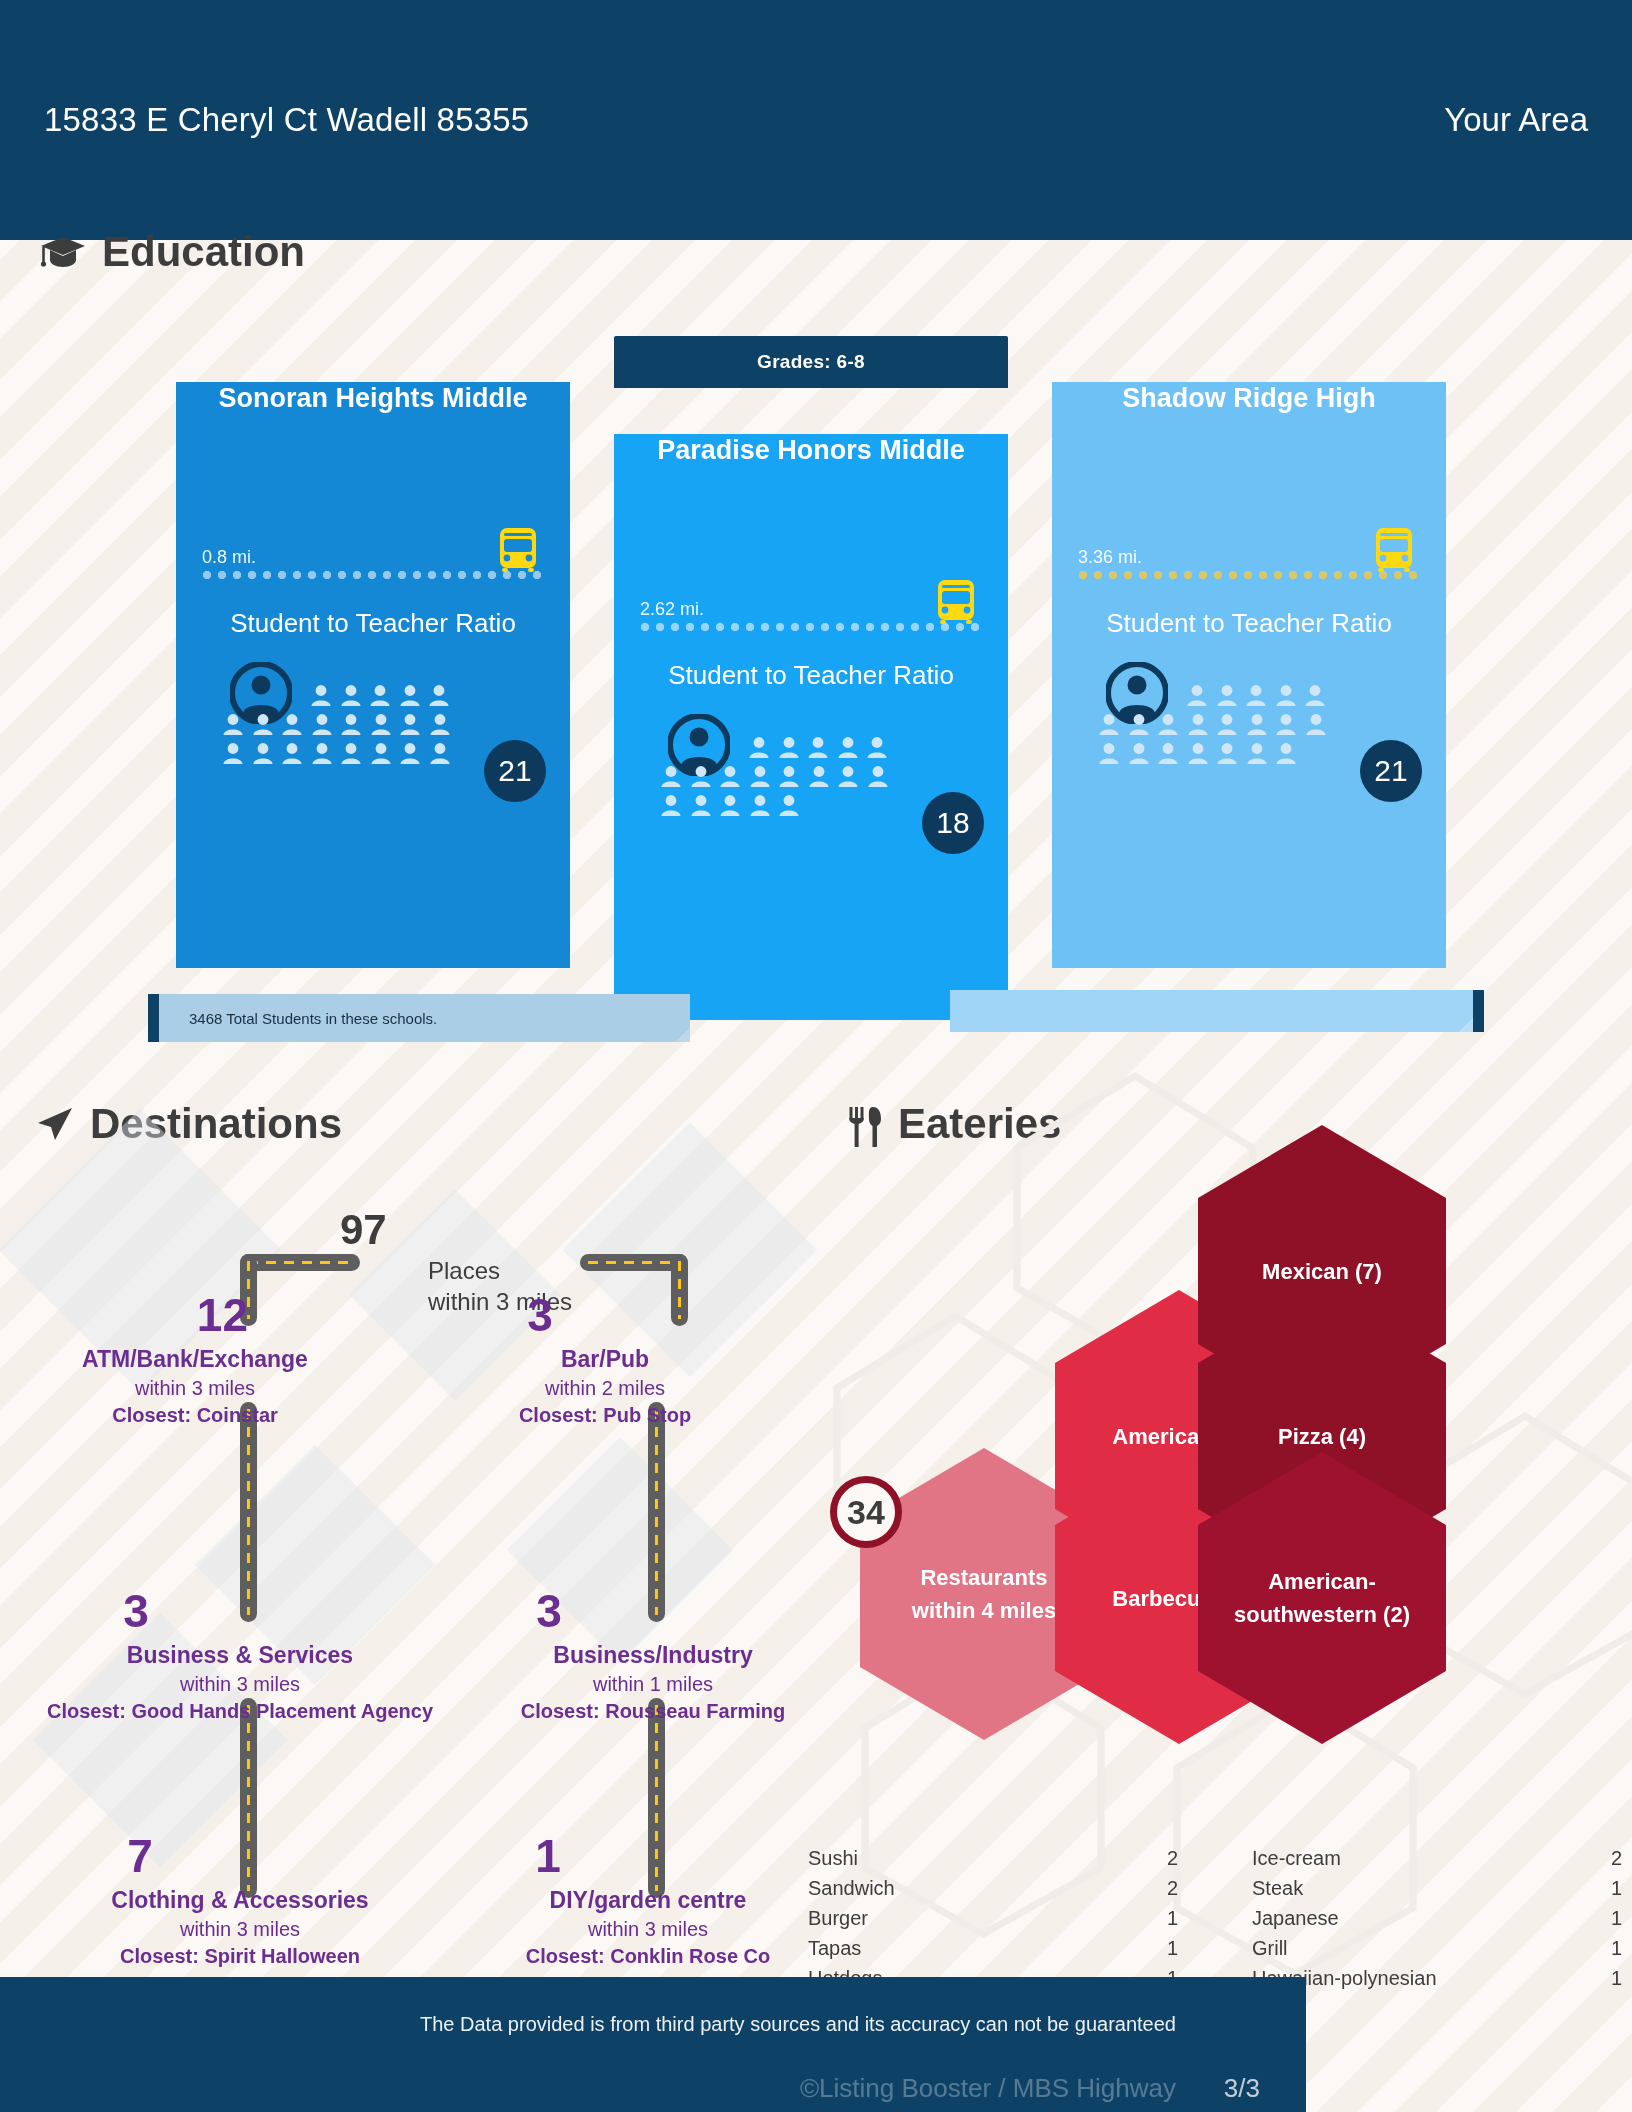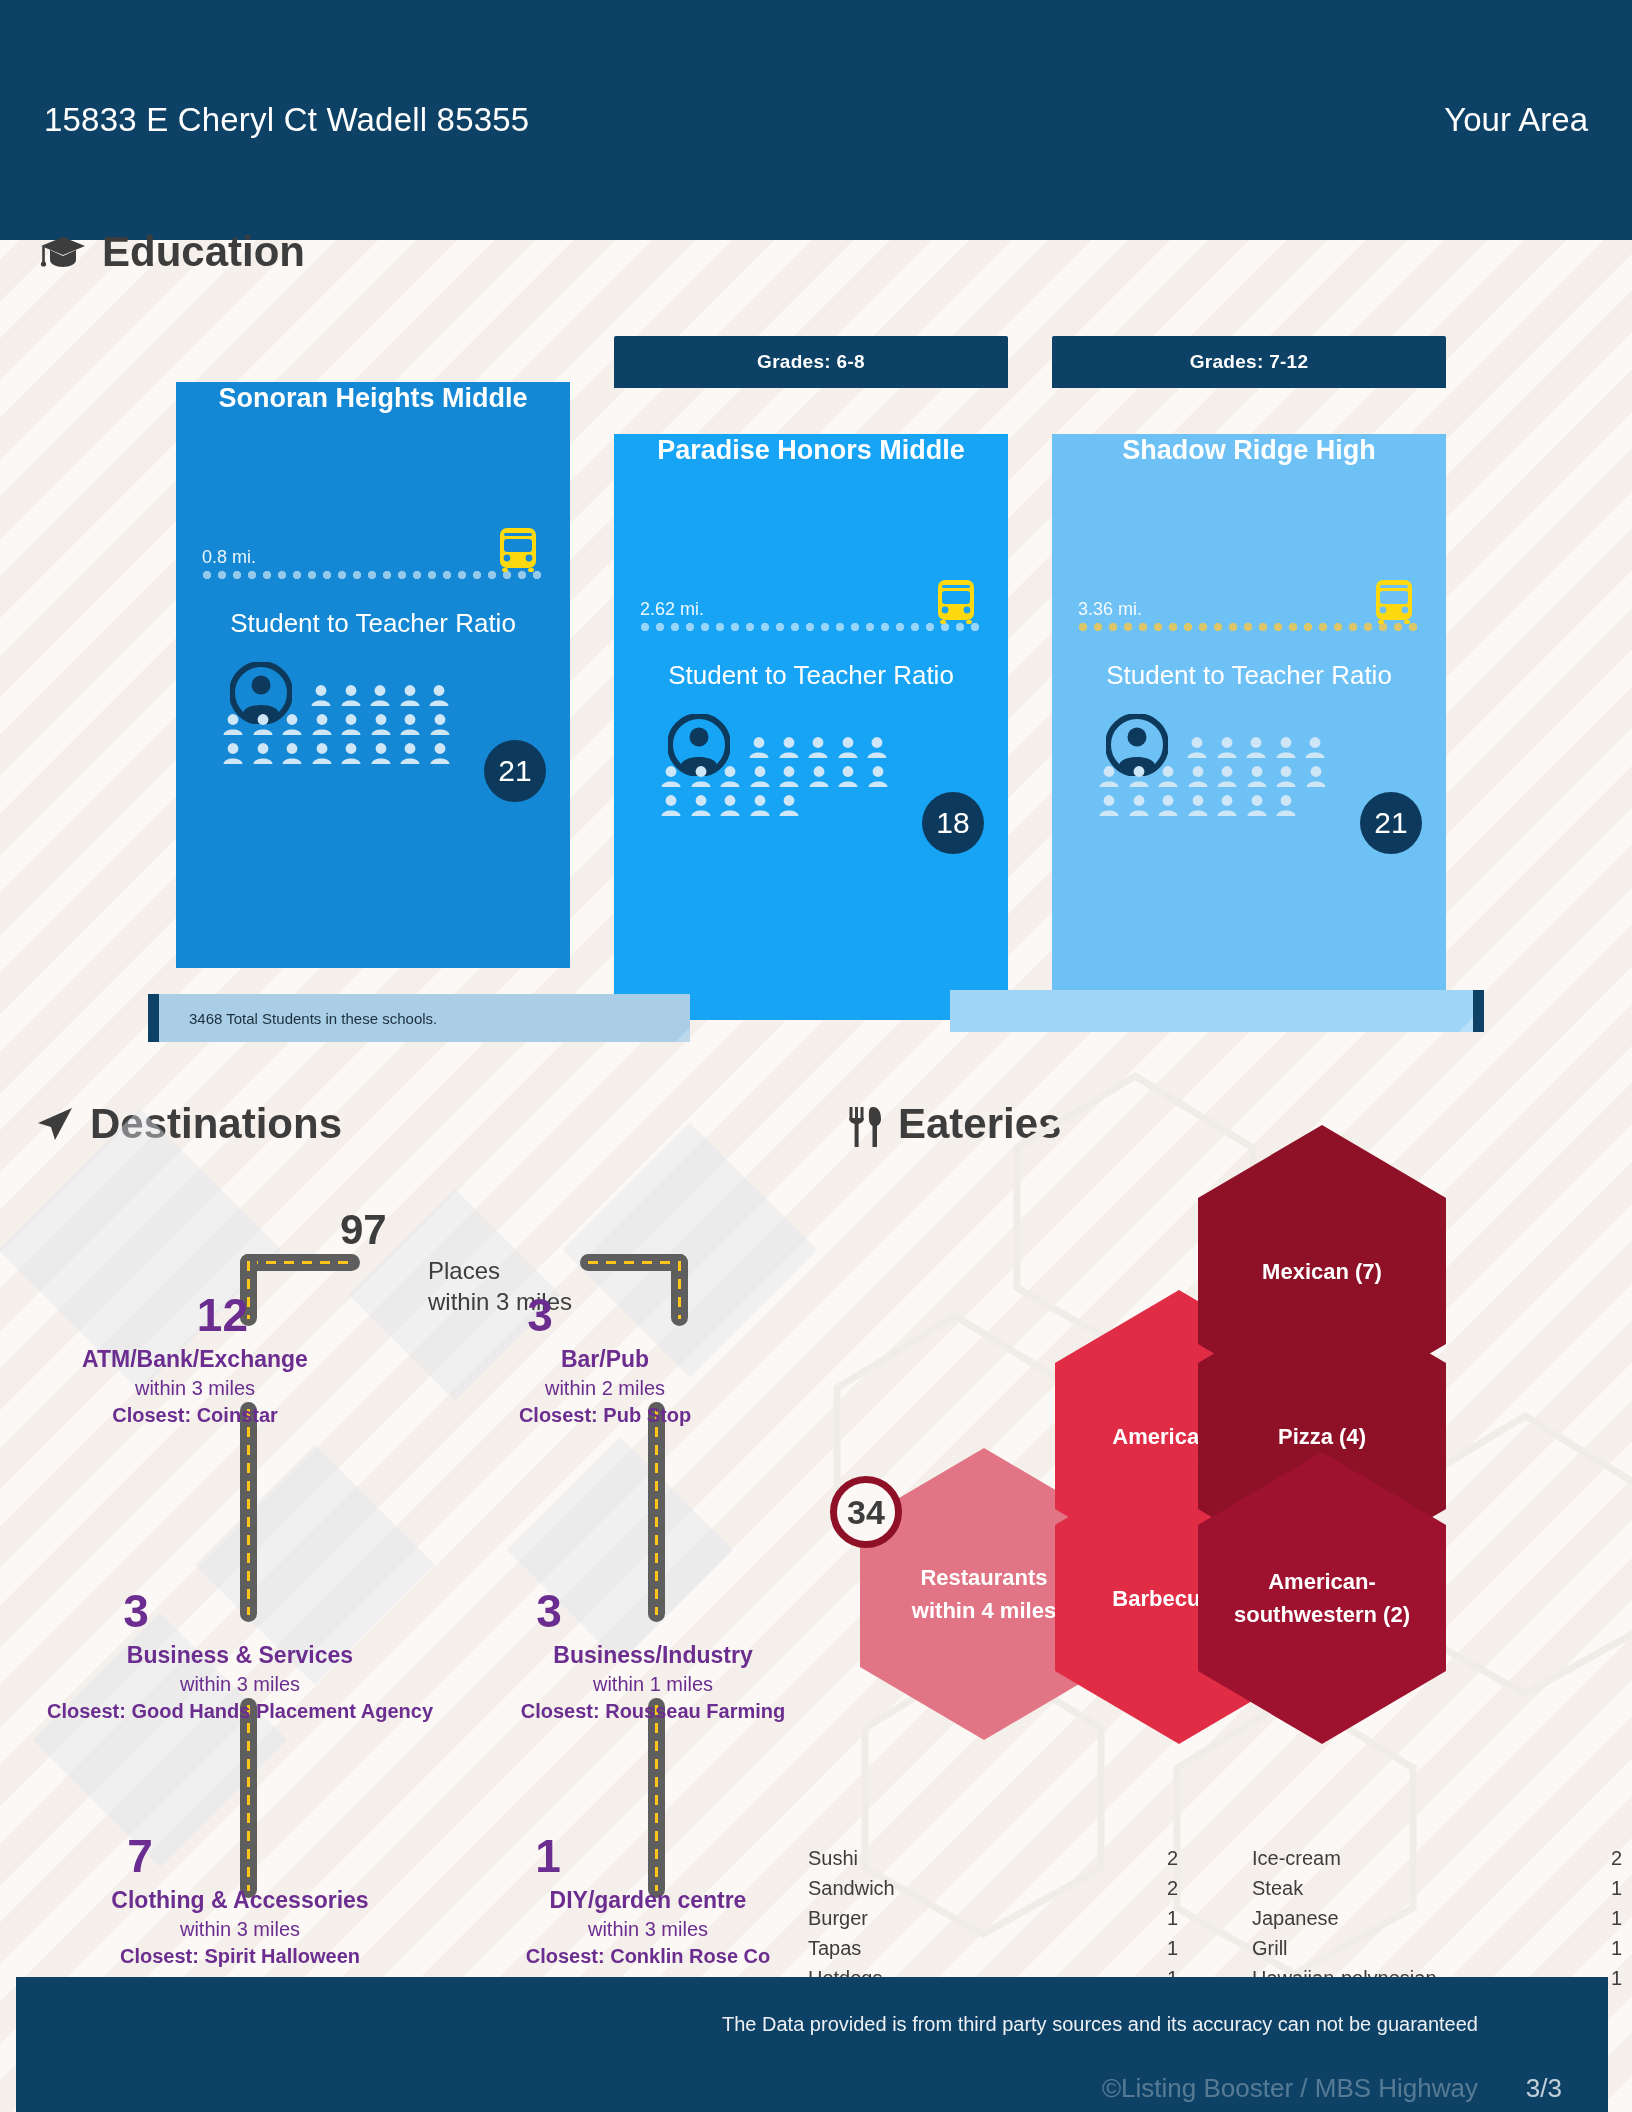--- a/index.html
+++ b/index.html
@@ -194,21 +194,21 @@
     display: flex; gap: 74px;
   }
   .ccol { width: 370px; }
   .crow {
     display: flex; justify-content: space-between;
     font-size: 20px; color: #3d3d3d; padding: 3.5px 0;
   }
 
   
   .footer {
-    position: absolute; left: 16px; bottom: 0; width: 1592px; height: 135px;
+    position: absolute; left: 0; bottom: 0; width: 1306px; height: 135px;
     background: #0d4166;
     padding-left: 6px;
   }
   .foot-disc {
     position: absolute; right: 130px; top: 36px;
     color: rgba(255,255,255,.92); font-size: 20px;
   }
   .foot-credit {
     position: absolute; right: 130px; top: 96px;
     color: rgba(255,255,255,.30); font-size: 26px;
@@ -467,23 +467,20 @@
                   <path d="M1.5 22 C1.5 14.5 20.5 14.5 20.5 22 Z" fill="#cfe6f7"></path>
                 </svg>
               </div>
           </div>
           <div class="badge-num">18</div>
         </div>
       </div>
     </div>
 
     <div class="card card-3">
-      <div class="card-hdr">
-        <span>Grades: 7-12</span>
-      </div>
       <div class="card-body">
         <div class="school-name">Shadow Ridge High</div>
         <div class="dist-row">
           <div class="dist-label">3.36 mi.</div>
           <div class="dist-dots"></div>
           <svg class="bus" viewBox="0 0 44 46">
             <rect x="4" y="2" width="36" height="40" rx="7" fill="#ffd90f"></rect>
             <rect x="8" y="7" width="28" height="3" rx="1.5" fill="#6ec1f5"></rect>
             <rect x="8" y="13" width="28" height="13" rx="3" fill="#6ec1f5"></rect>
             <circle cx="11" cy="32" r="3.4" fill="#6ec1f5"></circle>

